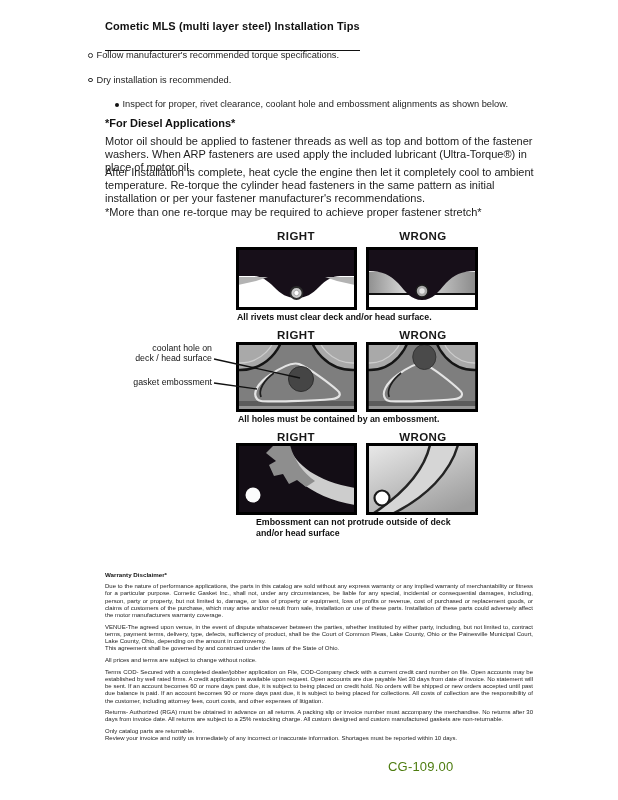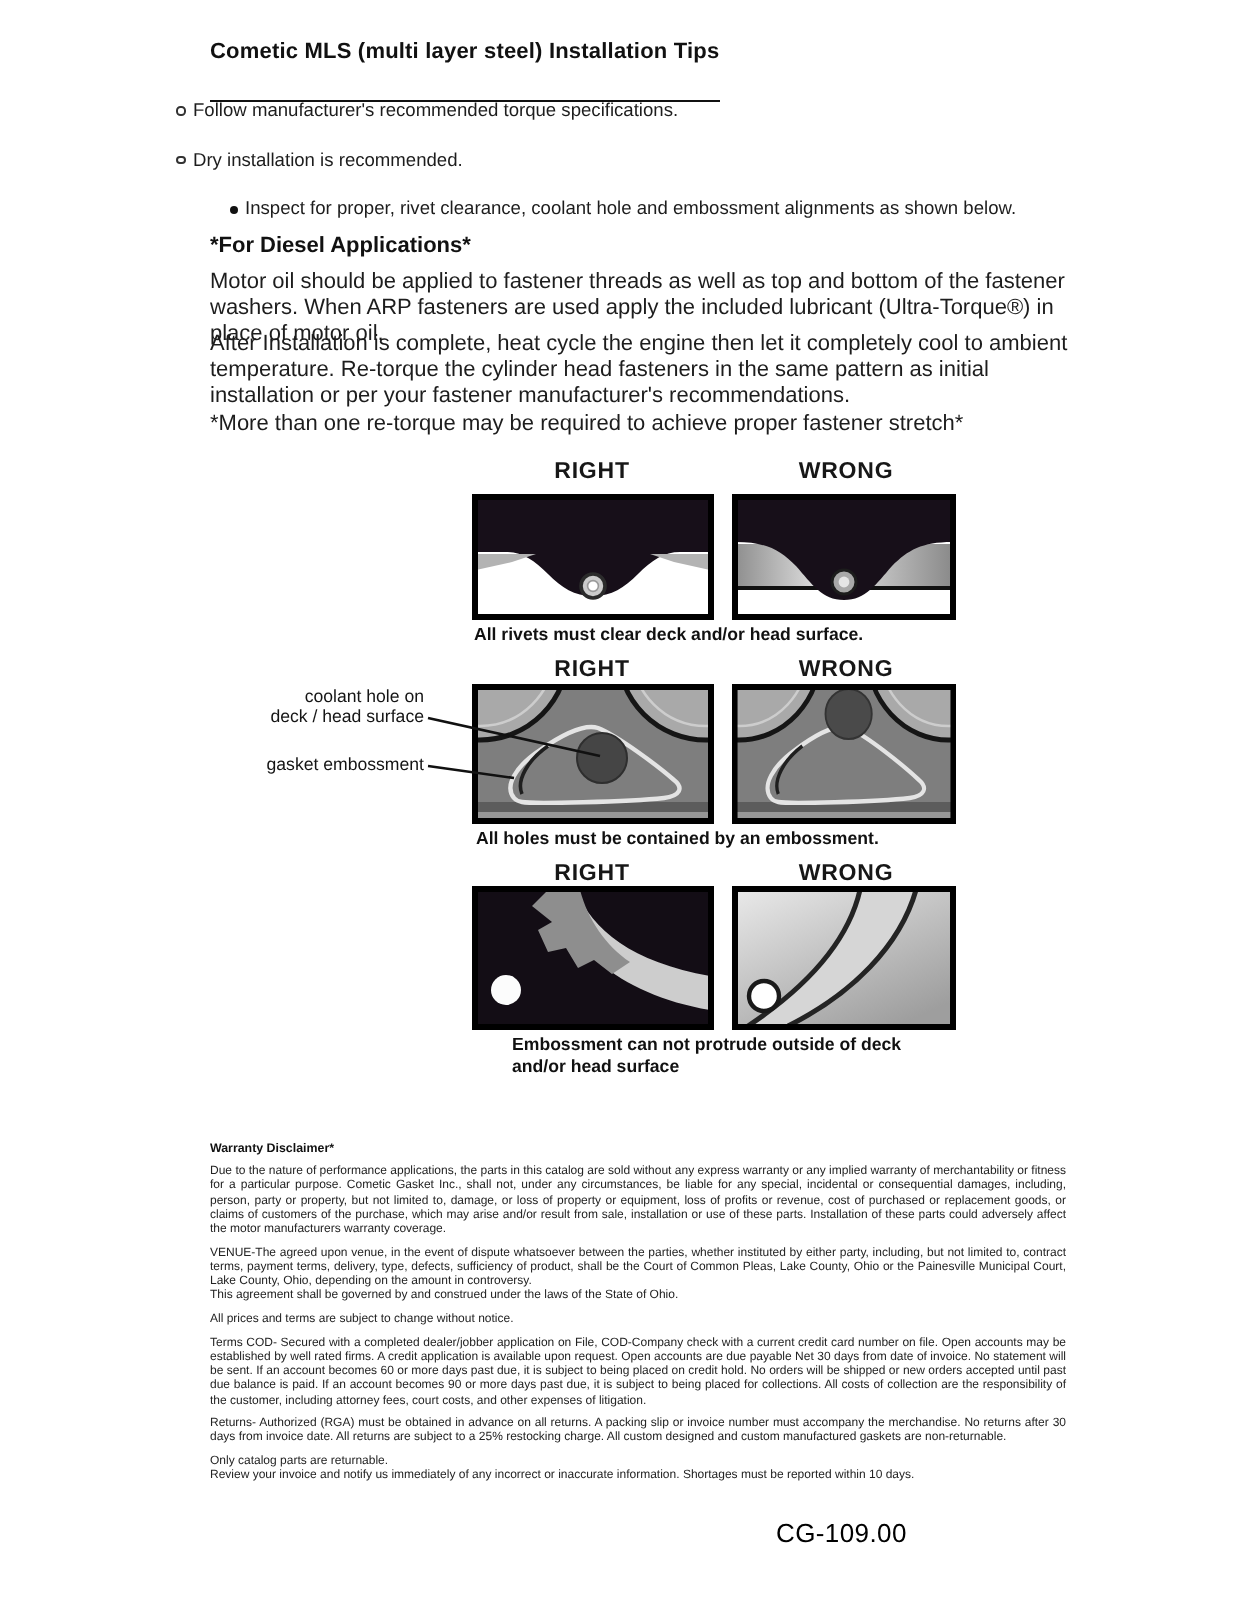--- a/index.html
+++ b/index.html
@@ -29,21 +29,21 @@
   svg.panel { display:block; }
   #leaders { left:0; top:0; pointer-events:none; }
 
   .legal { left:105px; top:571px; width:428px; font-size:6px; line-height:7.2px;
            text-align:justify; color:#232323; }
   .legal h4 { font-size:6.2px; margin-bottom:5px; color:#111; }
   .legal p { margin-top:4.5px; }
   .legal p.cont { margin-top:0; }
   .legal p:first-of-type { margin-top:0; }
 
-  .page-code { left:388px; top:759px; font-size:13px; color:#000000; letter-spacing:0.2px; }
+  .page-code { left:388px; top:759px; font-size:13px; color:#4d7c0f; letter-spacing:0.2px; }
 </style>
 </head>
 <body>
 
 <div class="abs title">Cometic MLS (multi layer steel) Installation Tips</div>
 
 <div class="abs tips">
   <div class="tip-row">
     <span class="b-circle"></span>
     <span>Follow manufacturer's recommended torque specifications.</span>

